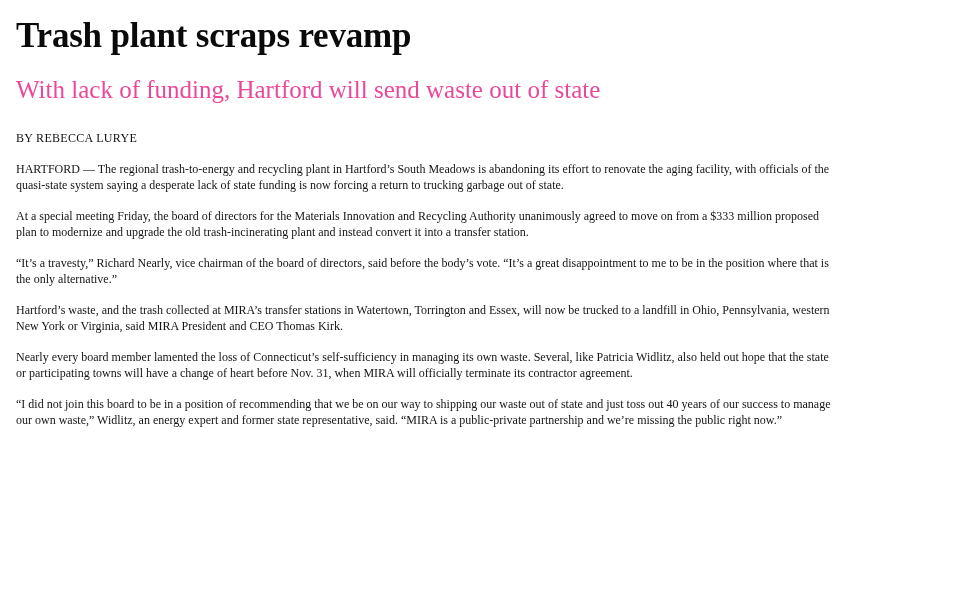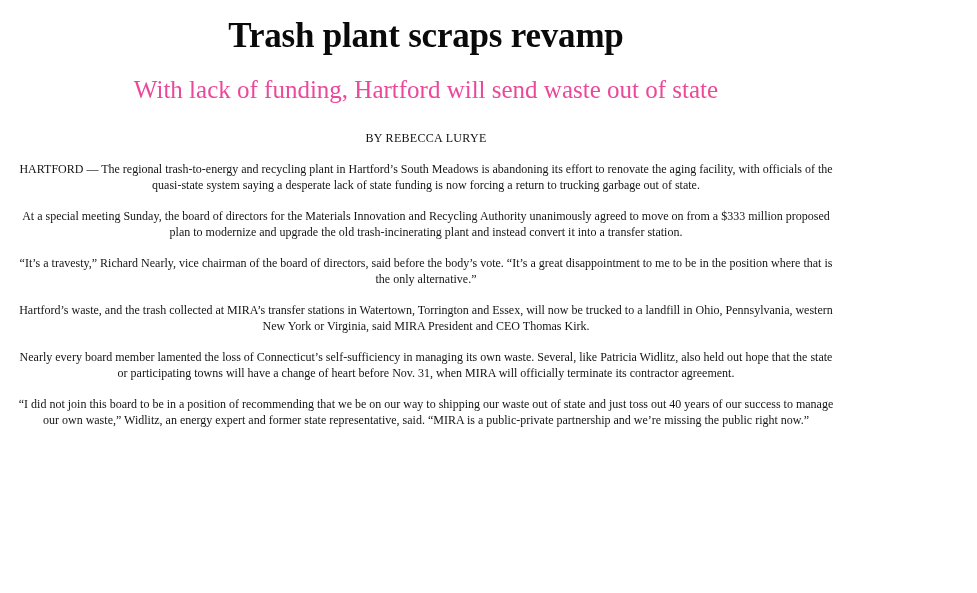--- a/index.html
+++ b/index.html
@@ -11,21 +11,20 @@
     width: 977px;
     height: 593px;
     font-family: "Liberation Serif", serif;
     color: #111111;
     overflow: hidden;
   }
   .article {
     padding: 10px 16px 0 16px;
     box-sizing: border-box;
     width: 852px;
-    text-align: center;
   }
   .headline {
     font-family: "Liberation Serif", serif;
     font-weight: bold;
     font-size: 35px;
     line-height: 1.12;
     letter-spacing: -0.2px;
     margin: 6px 0 0 0;
     color: #0a0a0a;
   }
@@ -61,19 +60,19 @@
 </style>
 </head>
 <body>
 
 <div class="article">
   <h1 class="headline">Trash plant scraps revamp</h1>
   <h2 class="subhead">With lack of funding, Hartford will send waste out of state</h2>
   <div class="byline">BY REBECCA LURYE</div>
   <div class="body-copy">
     <p>HARTFORD — The regional trash-to-energy and recycling plant in Hartford’s South Meadows is abandoning its effort to renovate the aging facility, with officials of the quasi-state system saying a desperate lack of state funding is now forcing a return to trucking garbage out of state.</p>
-    <p>At a special meeting Sunday, the board of directors for the Materials Innovation and Recycling Authority unanimously agreed to move on from a $333 million proposed plan to modernize and upgrade the old trash-incinerating plant and instead convert it into a transfer station.</p>
+    <p>At a special meeting Friday, the board of directors for the Materials Innovation and Recycling Authority unanimously agreed to move on from a $333 million proposed plan to modernize and upgrade the old trash-incinerating plant and instead convert it into a transfer station.</p>
     <p>“It’s a travesty,” Richard Nearly, vice chairman of the board of directors, said before the body’s vote. “It’s a great disappointment to me to be in the position where that is the only alternative.”</p>
     <p>Hartford’s waste, and the trash collected at MIRA’s transfer stations in Watertown, Torrington and Essex, will now be trucked to a landfill in Ohio, Pennsylvania, western New York or Virginia, said MIRA President and CEO Thomas Kirk.</p>
     <p>Nearly every board member lamented the loss of Connecticut’s self-sufficiency in managing its own waste. Several, like Patricia Widlitz, also held out hope that the state or participating towns will have a change of heart before Nov. 31, when MIRA will officially terminate its contractor agreement.</p>
     <p>“I did not join this board to be in a position of recommending that we be on our way to shipping our waste out of state and just toss out 40 years of our success to manage our own waste,” Widlitz, an energy expert and former state representative, said. “MIRA is a public-private partnership and we’re missing the public right now.”</p>
   </div>
 </div>
 
 </body></html>

